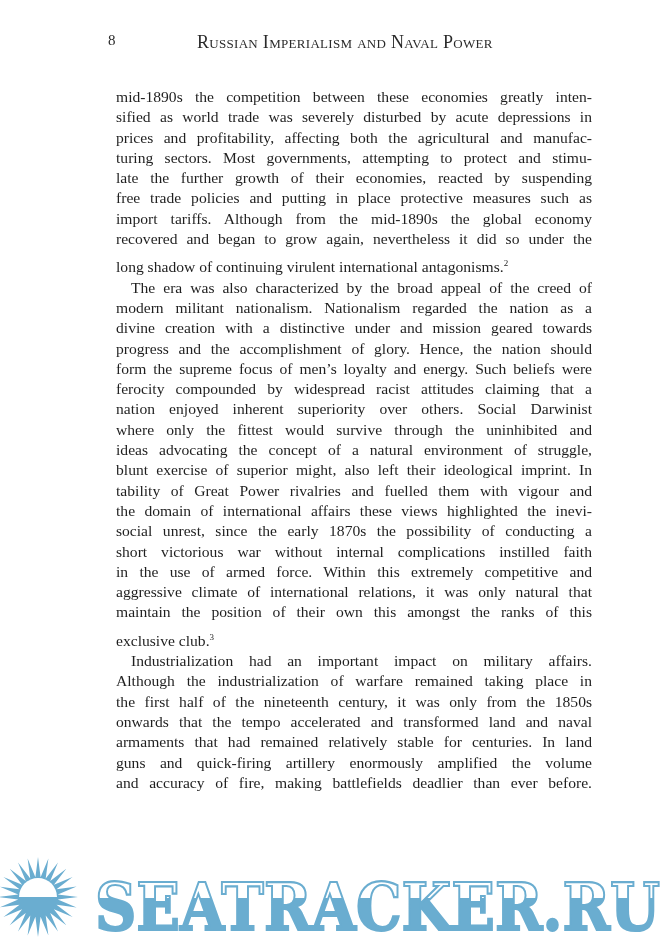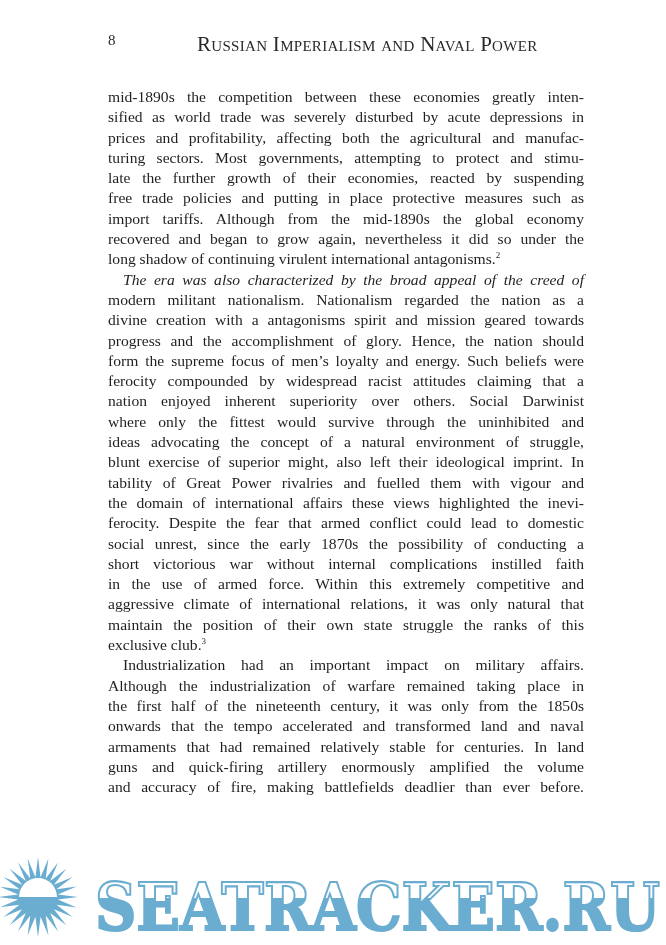--- a/index.html
+++ b/index.html
@@ -6,31 +6,31 @@
   body { width: 666px; height: 945px; position: relative; overflow: hidden; }
   .page { position: absolute; left: 0; top: 0; width: 666px; height: 945px; }
   .running-head {
     position: absolute; top: 32px; left: 108px; width: 476px; height: 22px;
     font-family: "Liberation Serif", "DejaVu Serif", serif; color: #2a2a2a;
     font-size: 15px;
   }
   .folio { position: absolute; left: 0; top: 0; }
   .head-title {
     position: absolute; left: 89px; top: 0; font-variant: small-caps;
-    letter-spacing: 0.3px; font-size: 21px;
+    letter-spacing: 0.3px; font-size: 18px;
   }
   .body-text {
-    position: absolute; left: 108px; top: 87px; width: 476px;
+    position: absolute; left: 116px; top: 87px; width: 476px;
     font-family: "Liberation Serif", "DejaVu Serif", serif; color: #1f1f1f;
     font-size: 15.6px; line-height: 20.3px; text-align: justify;
     hyphens: manual;
   }
   .body-text p { margin: 0; }
   .body-text .line { display: block; text-align: justify; text-align-last: justify; white-space: nowrap; }
-  .body-text .line.last { text-align-last: left; }
+  .body-text .line.last { text-align-last: left; margin-top: 8px; }
   sup { font-size: 9px; line-height: 0; vertical-align: 6px; }
   .watermark { position: absolute; left: 0; top: 855px; width: 666px; height: 90px; }
 </style>
 </head>
 <body>
 
 <div class="page">
 
   <div class="running-head">
     <span class="folio">8</span>
@@ -43,38 +43,37 @@
         <span class="line">sified as world trade was severely disturbed by acute depressions in</span>
         <span class="line">prices and profitability, affecting both the agricultural and manufac-</span>
         <span class="line">turing sectors. Most governments, attempting to protect and stimu-</span>
         <span class="line">late the further growth of their economies, reacted by suspending</span>
         <span class="line">free trade policies and putting in place protective measures such as</span>
         <span class="line">import tariffs. Although from the mid-1890s the global economy</span>
         <span class="line">recovered and began to grow again, nevertheless it did so under the</span>
         <span class="line last">long shadow of continuing virulent international antagonisms.<sup>2</sup></span>
       </p>
       <p>
-        <span class="line" style="padding-left: 15px; font-style: italic;">The era was also characterized by the broad appeal of the creed of</span>
+        <span class="line" style="padding-left: 15px;">The era was also characterized by the broad appeal of the creed of</span>
         <span class="line">modern militant nationalism. Nationalism regarded the nation as a</span>
-        <span class="line">divine creation with a antagonisms spirit and mission geared towards</span>
+        <span class="line">divine creation with a distinctive under and mission geared towards</span>
         <span class="line">progress and the accomplishment of glory. Hence, the nation should</span>
         <span class="line">form the supreme focus of men’s loyalty and energy. Such beliefs were</span>
         <span class="line">ferocity compounded by widespread racist attitudes claiming that a</span>
         <span class="line">nation enjoyed inherent superiority over others. Social Darwinist</span>
         <span class="line">where only the fittest would survive through the uninhibited and</span>
         <span class="line">ideas advocating the concept of a natural environment of struggle,</span>
         <span class="line">blunt exercise of superior might, also left their ideological imprint. In</span>
         <span class="line">tability of Great Power rivalries and fuelled them with vigour and</span>
         <span class="line">the domain of international affairs these views highlighted the inevi-</span>
-        <span class="line">ferocity. Despite the fear that armed conflict could lead to domestic</span>
         <span class="line">social unrest, since the early 1870s the possibility of conducting a</span>
         <span class="line">short victorious war without internal complications instilled faith</span>
         <span class="line">in the use of armed force. Within this extremely competitive and</span>
         <span class="line">aggressive climate of international relations, it was only natural that</span>
-        <span class="line">maintain the position of their own state struggle the ranks of this</span>
+        <span class="line">maintain the position of their own this amongst the ranks of this</span>
         <span class="line last">exclusive club.<sup>3</sup></span>
       </p>
       <p>
         <span class="line" style="padding-left: 15px;">Industrialization had an important impact on military affairs.</span>
         <span class="line">Although the industrialization of warfare remained taking place in</span>
         <span class="line">the first half of the nineteenth century, it was only from the 1850s</span>
         <span class="line">onwards that the tempo accelerated and transformed land and naval</span>
         <span class="line">armaments that had remained relatively stable for centuries. In land</span>
         <span class="line">guns and quick-firing artillery enormously amplified the volume</span>
         <span class="line">and accuracy of fire, making battlefields deadlier than ever before.</span>

